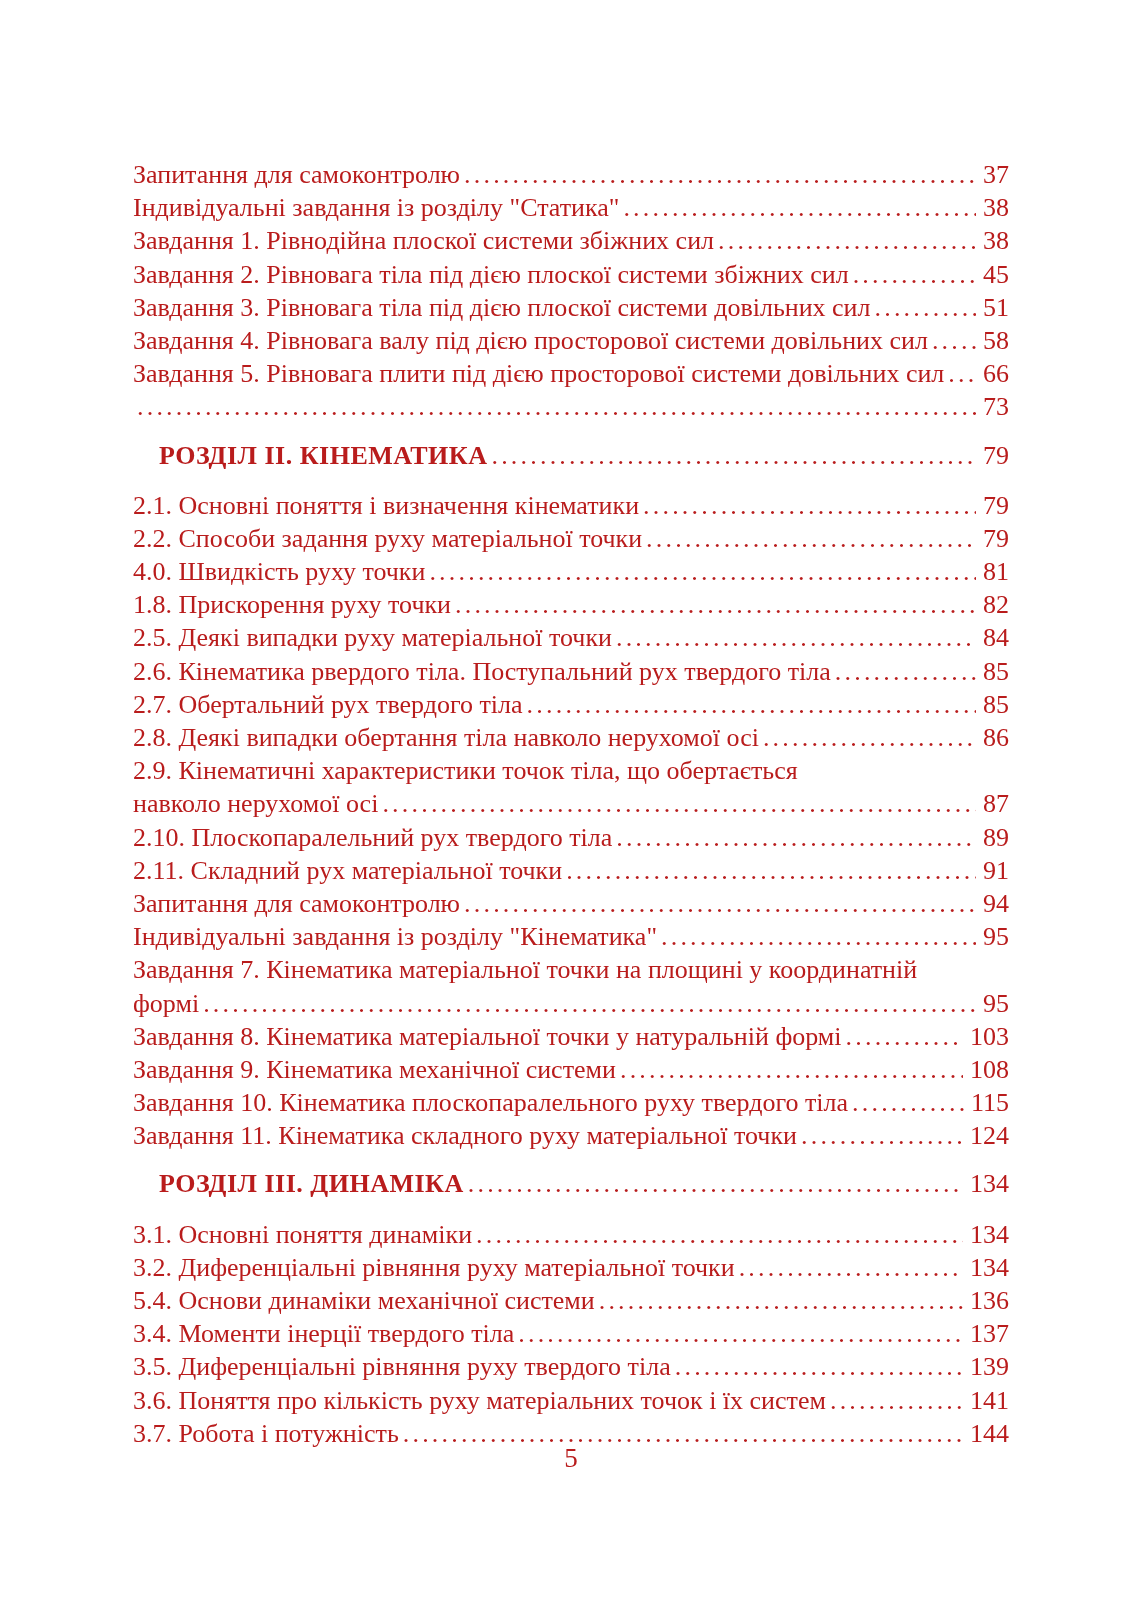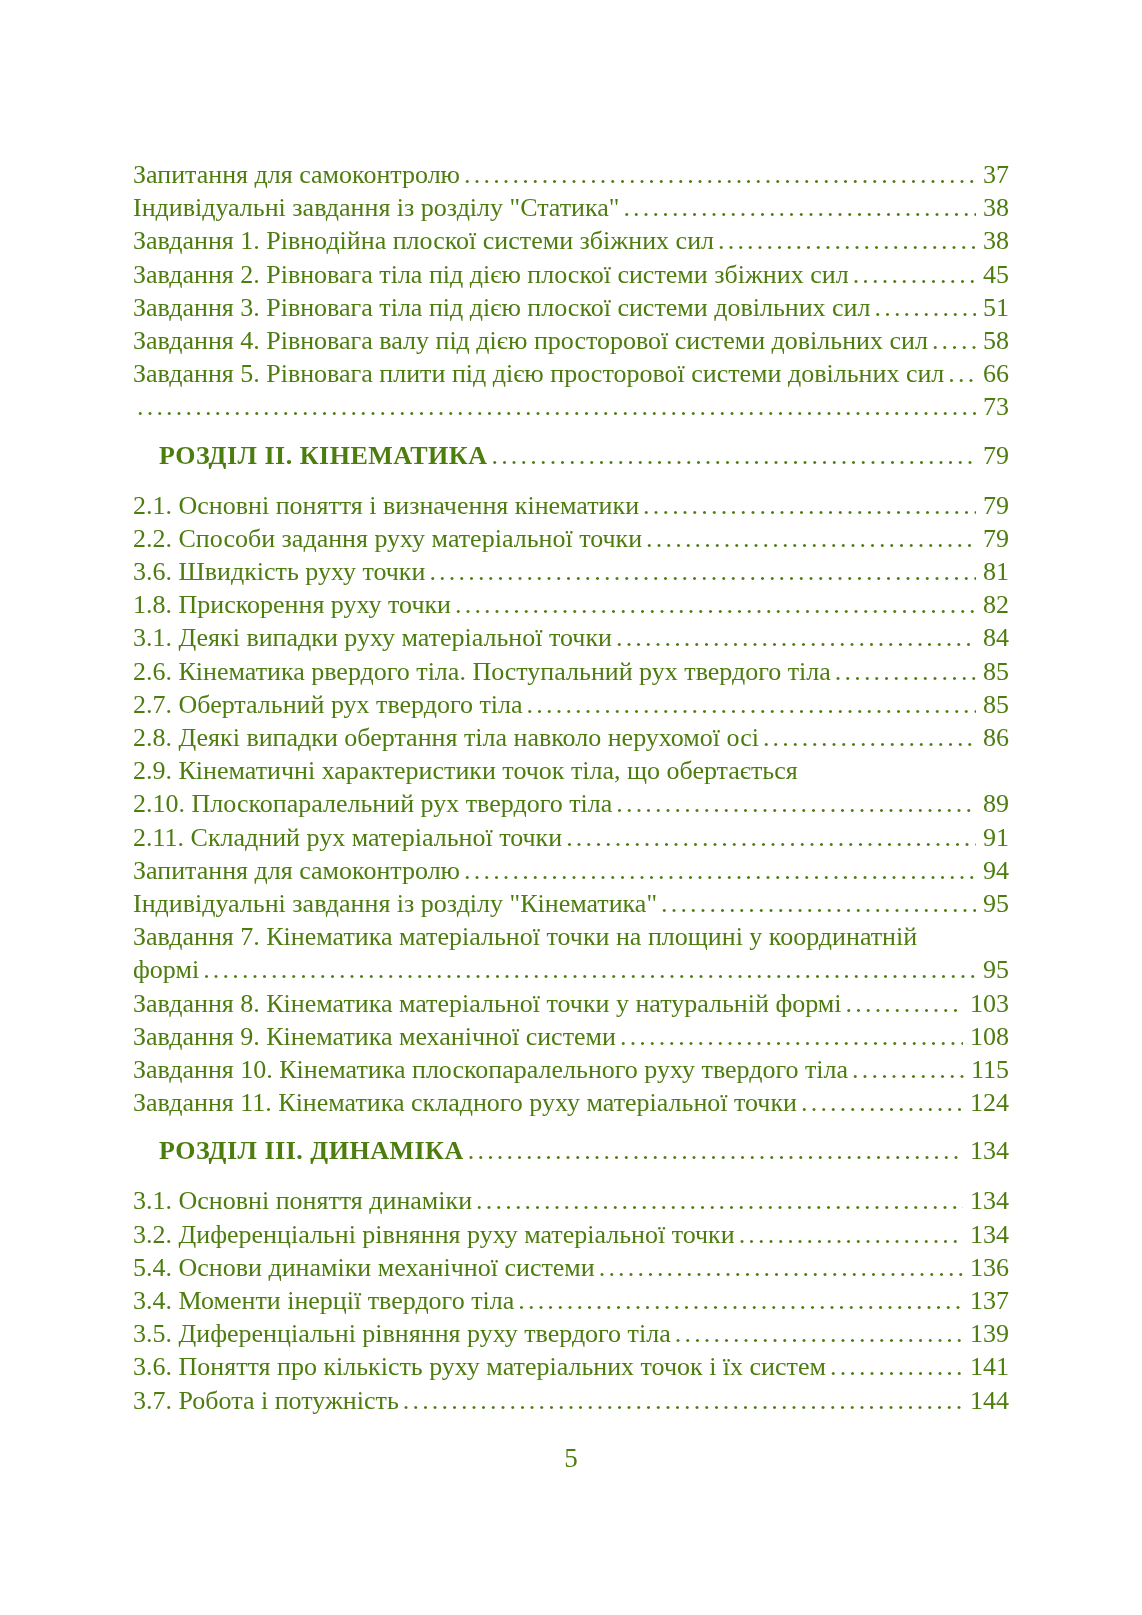--- a/index.html
+++ b/index.html
@@ -5,21 +5,21 @@
   html, body {
     margin: 0;
     padding: 0;
     background: #ffffff;
   }
   .page {
     position: relative;
     width: 1142px;
     height: 1615px;
     background: #ffffff;
-    color: #4d7c0f;
+    color: #b91c1c;
     font-family: "Liberation Serif", "DejaVu Serif", serif;
     overflow: hidden;
   }
   .toc {
     position: absolute;
     left: 133px;
     top: 158px;
     width: 876px;
   }
   .row {
@@ -119,31 +119,31 @@
     <span class="t">2.1. Основні поняття і визначення кінематики</span>
     <span class="dots"></span>
     <span class="p">79</span>
   </div>
       <div class="row">
     <span class="t">2.2. Способи задання руху матеріальної точки</span>
     <span class="dots"></span>
     <span class="p">79</span>
   </div>
       <div class="row">
-    <span class="t">3.6. Швидкість руху точки</span>
+    <span class="t">4.0. Швидкість руху точки</span>
     <span class="dots"></span>
     <span class="p">81</span>
   </div>
       <div class="row">
     <span class="t">1.8. Прискорення руху точки</span>
     <span class="dots"></span>
     <span class="p">82</span>
   </div>
       <div class="row">
-    <span class="t">3.1. Деякі випадки руху матеріальної точки</span>
+    <span class="t">2.5. Деякі випадки руху матеріальної точки</span>
     <span class="dots"></span>
     <span class="p">84</span>
   </div>
       <div class="row">
     <span class="t">2.6. Кінематика рвердого тіла. Поступальний рух твердого тіла</span>
     <span class="dots"></span>
     <span class="p">85</span>
   </div>
       <div class="row">
     <span class="t">2.7. Обертальний рух твердого тіла</span>
@@ -151,20 +151,25 @@
     <span class="p">85</span>
   </div>
       <div class="row">
     <span class="t">2.8. Деякі випадки обертання тіла навколо нерухомої осі</span>
     <span class="dots"></span>
     <span class="p">86</span>
   </div>
       <div class="row cont">
     <span class="t">2.9. Кінематичні характеристики точок тіла, що обертається</span>
 
+  </div>
+      <div class="row">
+    <span class="t">навколо нерухомої осі</span>
+    <span class="dots"></span>
+    <span class="p">87</span>
   </div>
       <div class="row">
     <span class="t">2.10. Плоскопаралельний рух твердого тіла</span>
     <span class="dots"></span>
     <span class="p">89</span>
   </div>
       <div class="row">
     <span class="t">2.11. Складний рух матеріальної точки</span>
     <span class="dots"></span>
     <span class="p">91</span>

